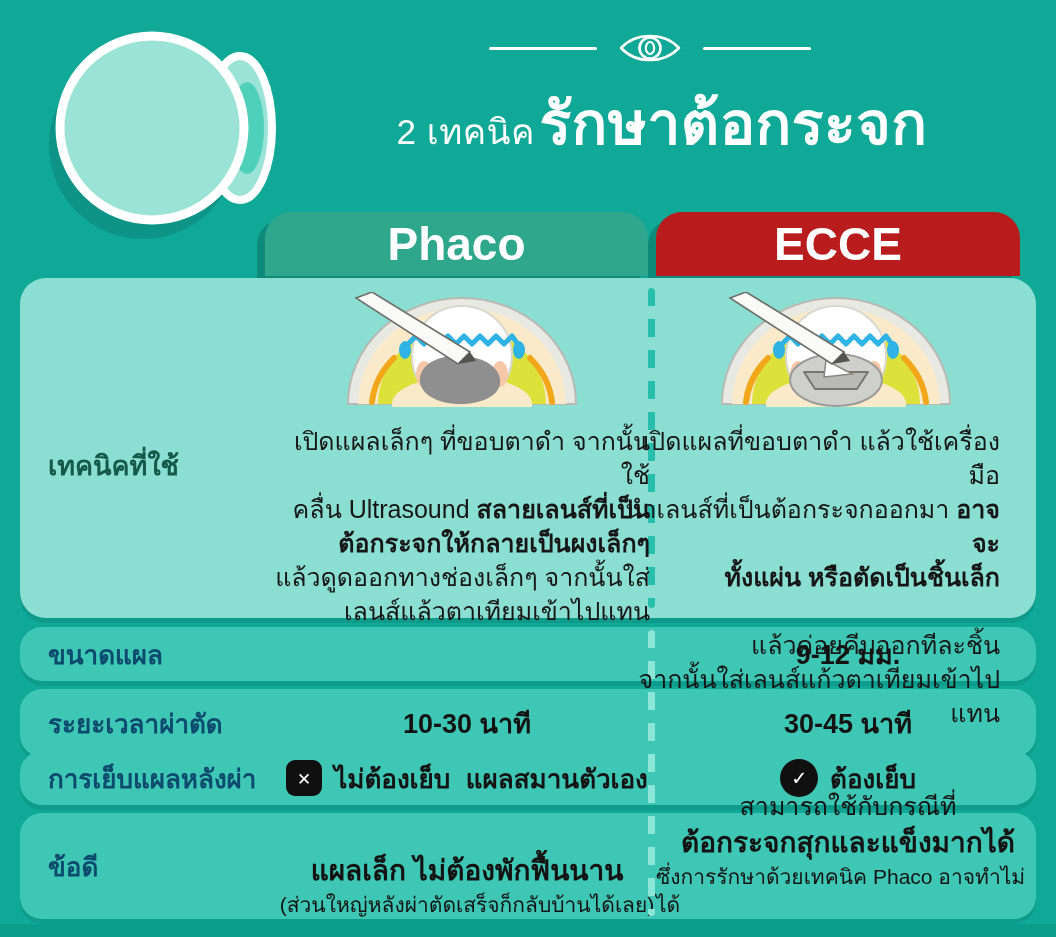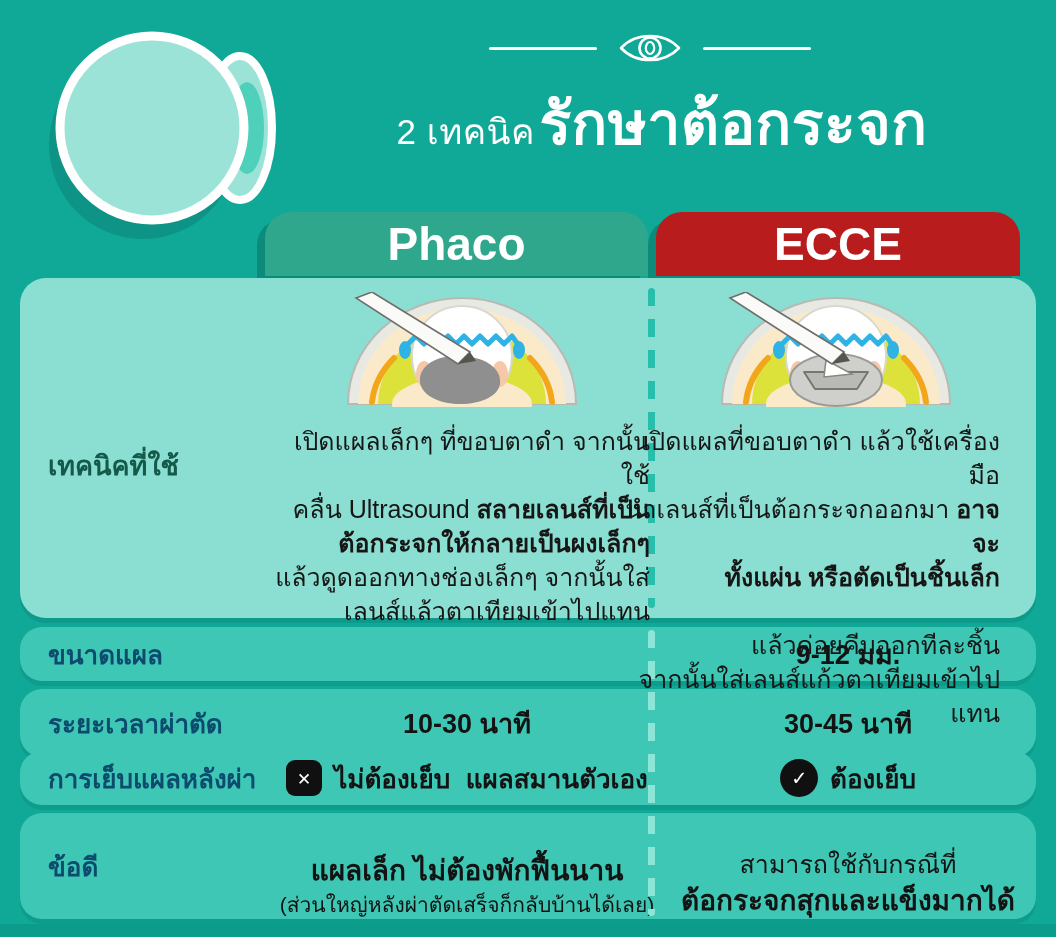--- a/index.html
+++ b/index.html
@@ -176,17 +176,18 @@
 
   <div class="row row4">
     <div class="row-label">ข้อดี</div>
     <div class="cell phaco stack">
       <div class="adv-main">แผลเล็ก ไม่ต้องพักฟื้นนาน</div>
       <div class="adv-note">(ส่วนใหญ่หลังผ่าตัดเสร็จก็กลับบ้านได้เลย)</div>
     </div>
     <div class="cell ecce stack">
       <div class="adv-line1">สามารถใช้กับกรณีที่</div>
       <div class="adv-main">ต้อกระจกสุกและแข็งมากได้</div>
+      <div class="adv-note">ซึ่งการรักษาด้วยเทคนิค Phaco อาจทำไม่ได้</div>
     </div>
   </div>
 
   <div class="bottom-strip"></div>
 </div>
 
 </body></html>

